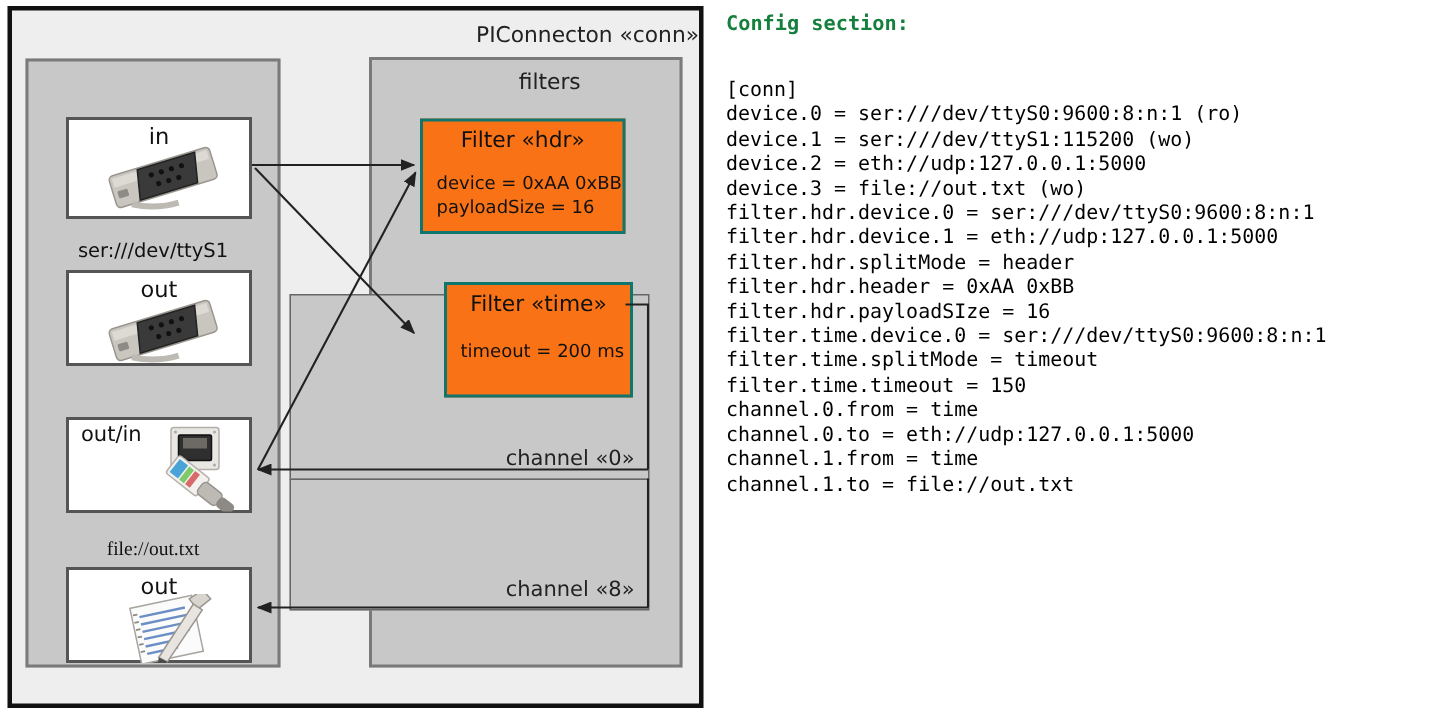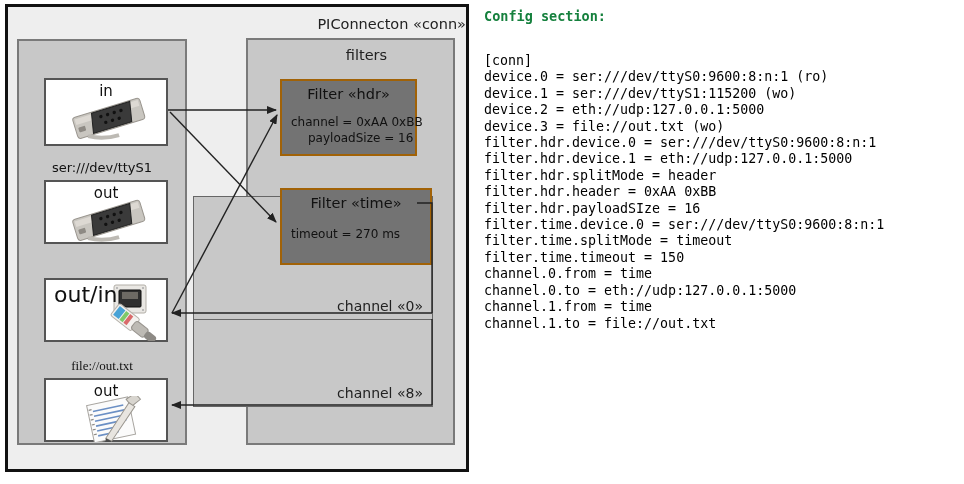--- a/index.html
+++ b/index.html
@@ -21,23 +21,23 @@
                background:#c8c8c8;border:2px solid #7a7a7a;box-sizing:border-box;}
   .filters-title{position:absolute;left:0;top:7px;width:100%;text-align:center;
                  font-size:14.5px;color:#222;padding-left:16px;}
 
   .dev-label{position:absolute;text-align:center;font-size:13px;color:#111;
              white-space:nowrap;}
   .dev-card{position:absolute;background:#fff;border:2px solid #555;
             box-sizing:border-box;}
   .dev-card .cap{position:absolute;top:2px;left:0;width:100%;text-align:center;
                  font-size:15px;color:#111;z-index:3;}
-  .dev-card .cap.left{text-align:center;left:8px;width:auto;font-size:22px;}
-
-  .filter-card{position:absolute;background:#737373;border:2px solid #a16207;
+  .dev-card .cap.left{text-align:center;left:8px;width:auto;font-size:14px;}
+
+  .filter-card{position:absolute;background:#f97316;border:2px solid #0f766e;
                box-sizing:border-box;}
   .filter-card .ftitle{position:absolute;top:5px;left:0;width:100%;
                        text-align:center;font-size:14.5px;color:#111;}
   .filter-card .fattr{position:absolute;left:9px;font-size:12px;color:#111;
                       white-space:nowrap;}
 
   .chan-box{position:absolute;background:#c8c8c8;border:1px solid #666;
             box-sizing:border-box;}
   .chan-label{position:absolute;right:9px;bottom:5px;font-size:14px;color:#222;
               white-space:nowrap;}
@@ -164,27 +164,27 @@
 
   <div class="chan-box" style="left:193px;top:196px;width:240px;height:124px;">
     <div class="chan-label">channel «0»</div>
   </div>
   <div class="chan-box" style="left:193px;top:319px;width:240px;height:88px;">
     <div class="chan-label">channel «8»</div>
   </div>
 
   <div class="filter-card" style="left:280px;top:79px;width:137px;height:77px;">
     <div class="ftitle">Filter «hdr»</div>
-    <div class="fattr" style="top:34px;">channel = 0xAA 0xBB</div>
-    <div class="fattr" style="top:50px;margin-left:17px;">payloadSize = 16</div>
-  </div>
-
-  <div class="filter-card" style="left:280px;top:188px;width:152px;height:77px;">
+    <div class="fattr" style="top:34px;">device = 0xAA 0xBB</div>
+    <div class="fattr" style="top:50px;">payloadSize = 16</div>
+  </div>
+
+  <div class="filter-card" style="left:296px;top:188px;width:126px;height:77px;">
     <div class="ftitle">Filter «time»</div>
-    <div class="fattr" style="top:37px;">timeout = 270 ms</div>
+    <div class="fattr" style="top:37px;">timeout = 200 ms</div>
   </div>
 
   <svg class="arrows">
     <defs>
       <marker id="ah" markerWidth="10" markerHeight="8" refX="9" refY="4" orient="auto" markerUnits="userSpaceOnUse">
         <path d="M0,0 L10,4 L0,8 z" fill="#222"></path>
       </marker>
     </defs>
     <g stroke="#222" stroke-width="1.4" fill="none" marker-end="url(#ah)">
 

